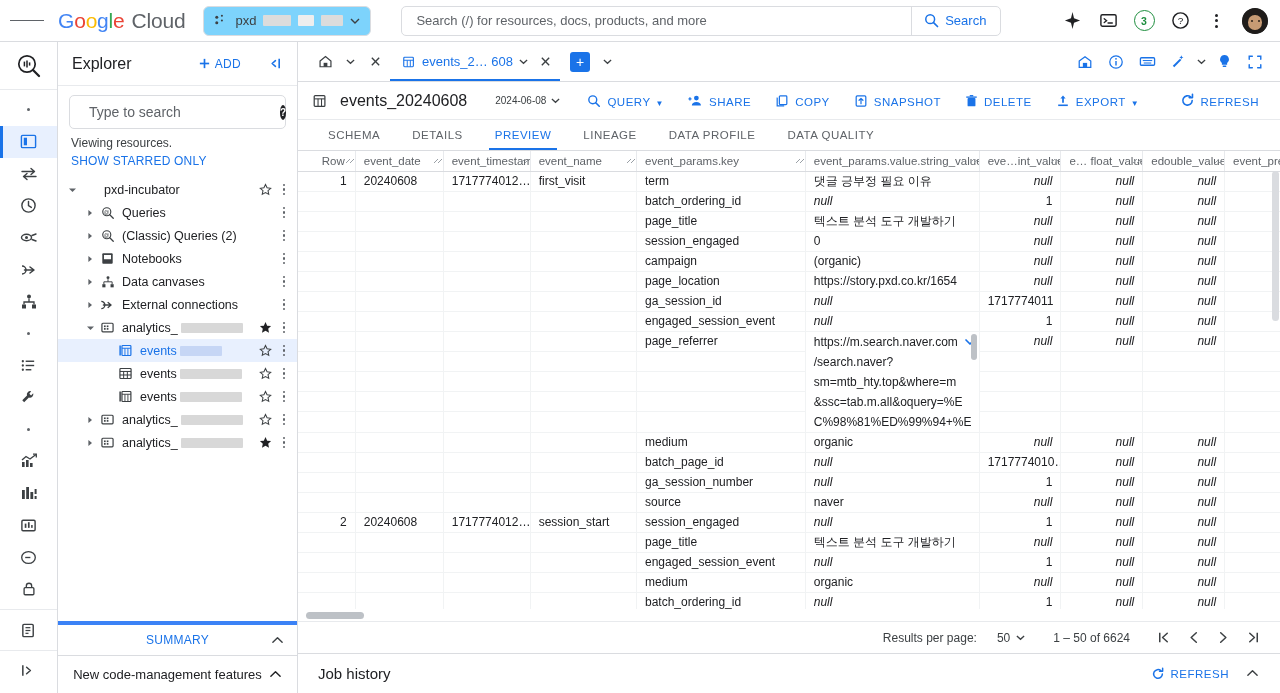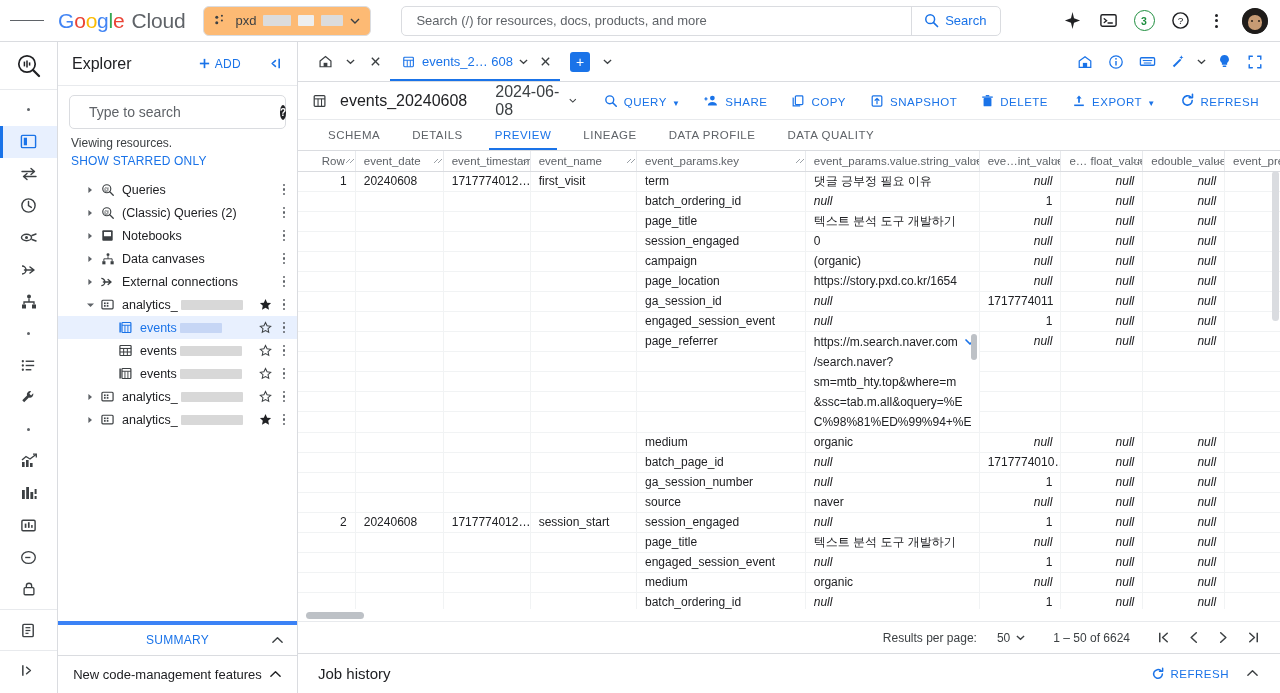--- a/index.html
+++ b/index.html
@@ -28,21 +28,21 @@
     cursor: pointer; border-radius: 50%;
   }
   .hamburger span { display:block; width:17px; height:1.8px; background:#5f6368; margin:2px 0; }
   .brand { display: flex; align-items: baseline; margin-left: 14px; font-size: 21px; letter-spacing: -.2px; }
   .brand .g1 { color:#4285F4 } .brand .g2 { color:#EA4335 } .brand .g3 { color:#FBBC05 }
   .brand .g4 { color:#4285F4 } .brand .g5 { color:#34A853 } .brand .g6 { color:#EA4335 }
   .brand .cloud { color:#5f6368; margin-left: 7px; font-size: 21px; }
   .projpill {
     margin-left: 18px; height: 30px; display: flex; align-items: center; gap: 7px;
     border: 1px solid #dadce0; border-radius: 6px; padding: 0 10px 0 9px;
-    cursor: pointer; background: #fdba74; font-size: 13px; color: #3c4043;
+    cursor: pointer; background: #7dd3fc; font-size: 13px; color: #3c4043;
   }
   .proj-redact { display:inline-block; height:11px; background:#dcdcdc; border-radius:1px; vertical-align: middle; }
   .searchbox {
     flex: 1; margin: 0 18px 0 30px; height: 30px; max-width: 600px;
     border: 1px solid #dadce0; border-radius: 5px; display: flex; align-items: center;
     overflow: hidden; background:#fff;
   }
   .searchbox input {
     flex: 1; border: 0; outline: 0; height: 100%; padding: 0 14px; font-size: 13px;
     color: #3c4043; font-family: inherit; background: transparent;
@@ -170,21 +170,21 @@
     color:#1a73e8;cursor:pointer;
   }
 
   .toolbar {
     height:38px;min-height:38px;display:flex;align-items:center;border-bottom:1px solid #e8eaed;
     padding:0 12px 0 14px; gap:0;
   }
   .tbl-icon { color:#3c4043; margin-right:12px; display:flex; align-items:center }
   .tbl-name { font-size:16px; color:#202124; margin-right:22px; white-space:nowrap }
   .tbl-date {
-    font-size:16px;color:#3c4043;display:flex;align-items:center;gap:5px;cursor:pointer;
+    font-size:10px;color:#3c4043;display:flex;align-items:center;gap:5px;cursor:pointer;
     padding:4px 6px;border-radius:4px; margin-right:12px;
   }
   .tbtn {
     display:flex;align-items:flex-end;gap:6px;color:#1a73e8;font-size:11.5px;font-weight:500;
     letter-spacing:.5px;padding:6px 9px;border-radius:4px;cursor:pointer;white-space:nowrap;margin-right:6px;
   }
   .tbtn .cv { font-size:8px; margin-left:-1px }
   .tbtn.right { margin-left:auto; margin-right:0 }
 
   .subtabs {
@@ -509,20 +509,39 @@
           </svg>
           <input type="text" placeholder="Type to search" style="">
           <div class="help-dot">?</div>
         </div>
       </div>
 
       <div class="viewing">Viewing resources.</div>
       <div class="starred-only">SHOW STARRED ONLY</div>
 
       <div class="tree" id="tree">
+          <div class="trow" style="padding-left: 6px;">
+            <div class="caret">
+              <svg width="9" height="8" viewBox="0 0 9 8">
+                <path d="M1 2.4 L4.5 6 L8 2.4 Z" fill="#5f6368"></path>
+              </svg>
+            </div>
+            <div class="tricon"></div>
+            <div class="tlabel">pxd-incubator</div>
+            <div class="tstar">
+              <svg width="13" height="13" viewBox="0 0 14 14">
+                <path d="M7 1.6 L8.7 5.2 L12.6 5.7 L9.7 8.3 L10.5 12.2 L7 10.2 L3.5 12.2 L4.3 8.3 L1.4 5.7 L5.3 5.2 Z" fill="none" stroke="#3c4043" stroke-width="1.1"></path>
+              </svg>
+            </div>
+            <div class="tkebab">
+              <i></i>
+              <i></i>
+              <i></i>
+            </div>
+          </div>
           <div class="trow" style="padding-left: 24px;">
             <div class="caret">
               <svg width="8" height="8" viewBox="0 0 8 8">
                 <path d="M2.4 1 L6 4 L2.4 7 Z" fill="#5f6368"></path>
               </svg>
             </div>
             <div class="tricon">
               <svg width="14" height="14" viewBox="0 0 16 16">
                 <circle cx="6.6" cy="6.6" r="4.6" fill="none" stroke="currentColor" stroke-width="1.3"></circle>
                 <text x="6.6" y="9" font-size="6" text-anchor="middle" fill="currentColor" font-family="Liberation Sans, sans-serif">@</text>

